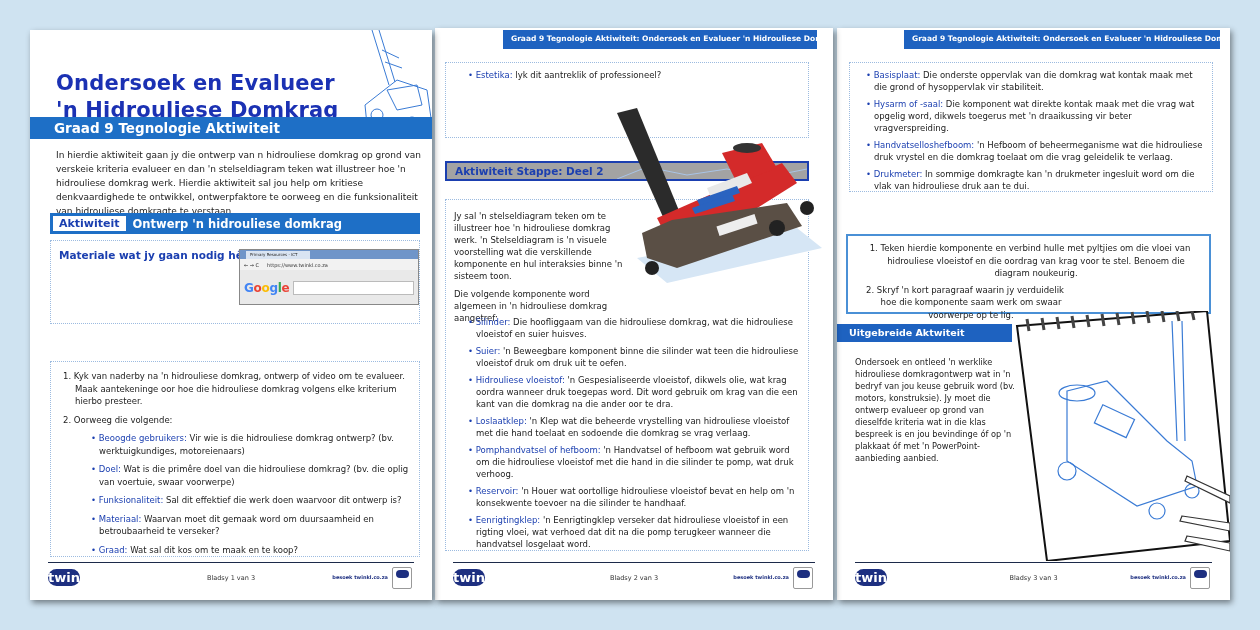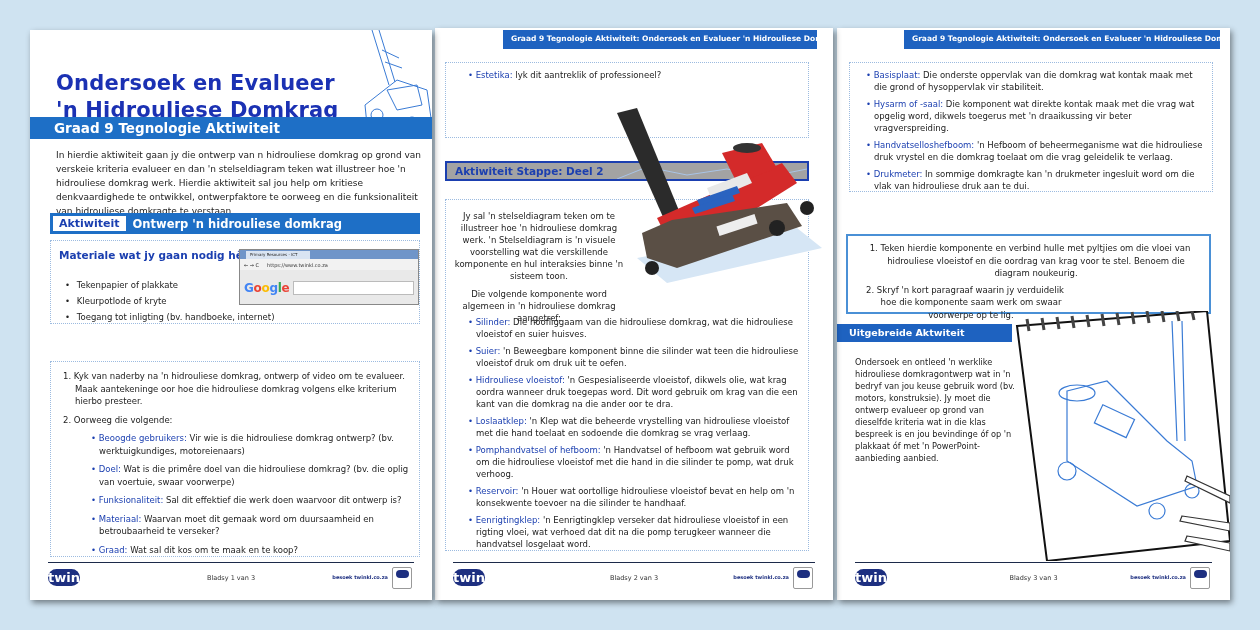--- a/index.html
+++ b/index.html
@@ -120,21 +120,21 @@
   #page2 .header-strip { left: 68px; right: 16px; }
   #page3 .header-strip { left: 67px; right: 10px; }
 
   .p2-top { left: 10px; top: 34px; width: 364px; height: 76px; }
   .bullets { list-style: none; position: absolute; font-size: 8.5px; line-height: 12px; }
   .bullets li { margin-bottom: 5px; padding-left: 8px; text-indent: -8px; }
   .bullets li::before { content: "• "; color: #1b3fb0; }
   #p2-stappe { left: 10px; top: 133px; width: 364px; }
   .p2-main { left: 10px; top: 171px; width: 364px; height: 352px; }
   .p2-intro { position: absolute; left: 8px; top: 10px; width: 170px; font-size: 8.5px; line-height: 12px; }
-  .p2-intro p { margin-bottom: 6px; text-align: center; }
+  .p2-intro p { margin-bottom: 6px; }
   .jack-photo { position: absolute; left: 160px; top: 75px; width: 225px; height: 185px; z-index: 5; }
 
   .p3-top { left: 12px; top: 34px; width: 364px; height: 130px; }
   .p3-tasks {
     position: absolute; left: 9px; top: 206px; width: 365px; height: 80px;
     border: 2px solid #4a90d6; background: #fff;
   }
   .p3-tasks ol { list-style: none; position: absolute; left: 12px; top: 6px; width: 340px; font-size: 8.5px; line-height: 12.5px; text-align: center; }
   .p3-tasks li { margin-bottom: 4px; padding-left: 12px; text-indent: -12px; }
   .ext-bar {
@@ -165,25 +165,20 @@
   <div class="title-bar">Graad 9 Tegnologie Aktiwiteit</div>
   <div class="intro">In hierdie aktiwiteit gaan jy die ontwerp van n hidrouliese domkrag op grond van verskeie kriteria evalueer en dan 'n stelseldiagram teken wat illustreer hoe 'n hidrouliese domkrag werk. Hierdie aktiwiteit sal jou help om kritiese denkvaardighede te ontwikkel, ontwerpfaktore te oorweeg en die funksionaliteit van hidrouliese domkragte te verstaan.</div>
 
   <div class="aktiwiteit-bar">
     <span class="tag">Aktiwiteit</span>
     <span class="label">Ontwerp 'n hidrouliese domkrag</span>
   </div>
 
   <div class="box-dotted materials">
     <h3>Materiale wat jy gaan nodig hê:</h3>
-    <ul>
-      <li>Tekenpapier of plakkate</li>
-      <li>Kleurpotlode of kryte</li>
-      <li>Toegang tot inligting (bv. handboeke, internet)</li>
-    </ul>
     <div class="browser">
       <div class="tabstrip">
           <div class="tab">Primary Resources - ICT</div>
         </div>
       <div class="addr">
         <span>← → C</span>
         <span class="url">https://www.twinkl.co.za</span>
       </div>
       <div class="bm"></div>
       <div class="gbar">

